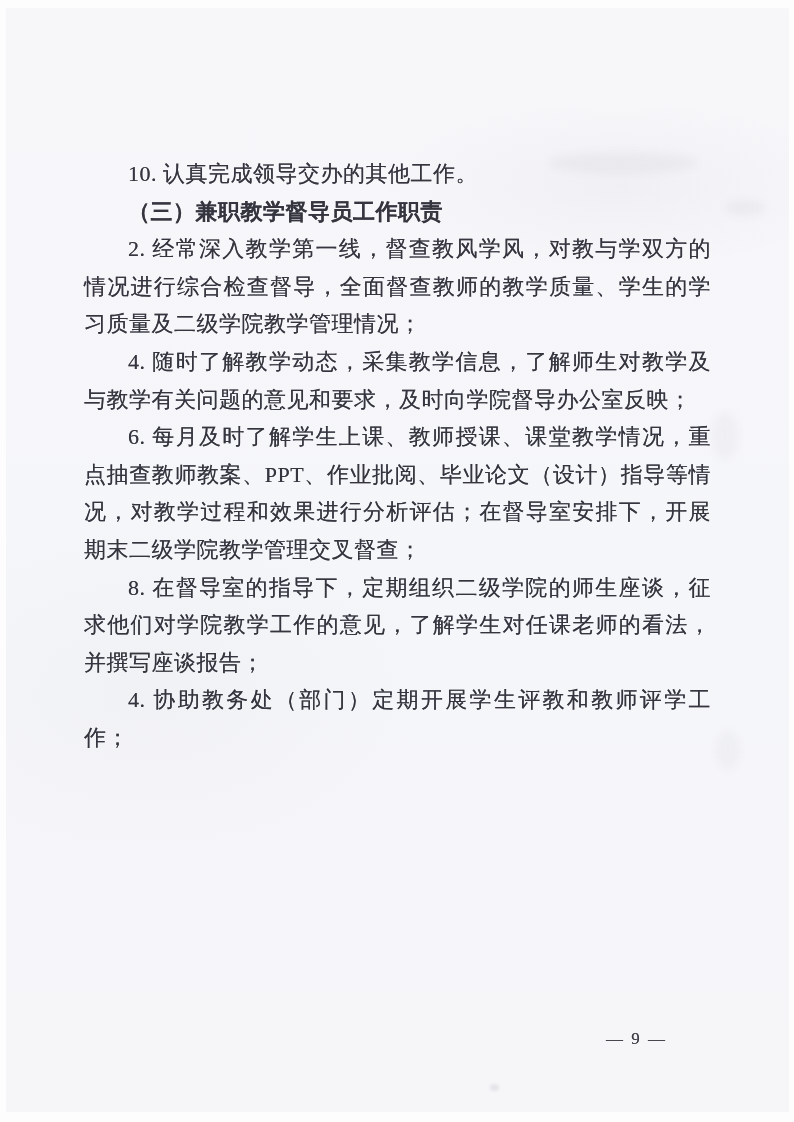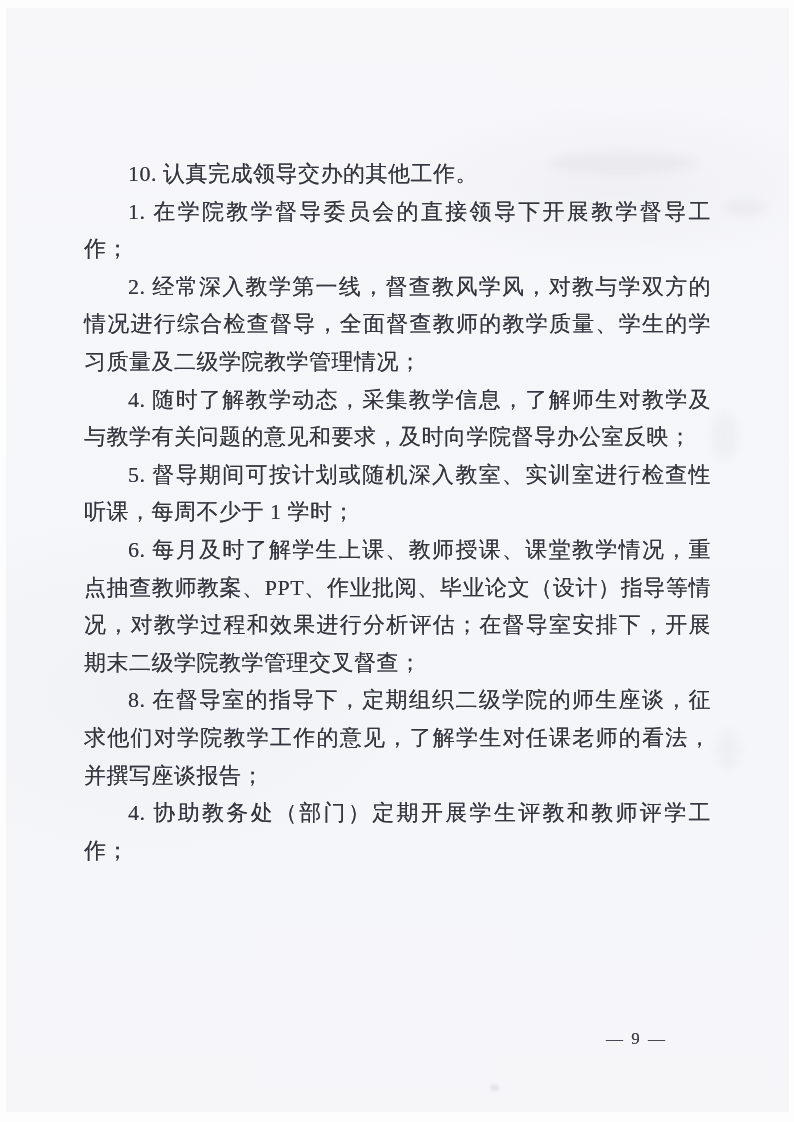--- a/index.html
+++ b/index.html
@@ -83,23 +83,22 @@
   <div class="scan-area"></div>
 
   <div class="artifact a1"></div>
   <div class="artifact a2"></div>
   <div class="artifact a3"></div>
   <div class="artifact a4"></div>
   <div class="artifact a5"></div>
 
   <div class="text-block">
     <p>10. 认真完成领导交办的其他工作。</p>
-    <p>1. 在学院教学督导委员会的直接领导下开展教学督导工作；</p>
+    <p class="heading">（三）兼职教学督导员工作职责</p>
     <p>2. 经常深入教学第一线，督查教风学风，对教与学双方的情况进行综合检查督导，全面督查教师的教学质量、学生的学习质量及二级学院教学管理情况；</p>
     <p>4. 随时了解教学动态，采集教学信息，了解师生对教学及与教学有关问题的意见和要求，及时向学院督导办公室反映；</p>
-    <p>5. 督导期间可按计划或随机深入教室、实训室进行检查性听课，每周不少于 1 学时；</p>
     <p>6. 每月及时了解学生上课、教师授课、课堂教学情况，重点抽查教师教案、PPT、作业批阅、毕业论文（设计）指导等情况，对教学过程和效果进行分析评估；在督导室安排下，开展期末二级学院教学管理交叉督查；</p>
     <p>8. 在督导室的指导下，定期组织二级学院的师生座谈，征求他们对学院教学工作的意见，了解学生对任课老师的看法，并撰写座谈报告；</p>
     <p>4. 协助教务处（部门）定期开展学生评教和教师评学工作；</p>
   </div>
 
   <div class="page-number">— 9 —</div>
 </div>
 
 </body></html>

